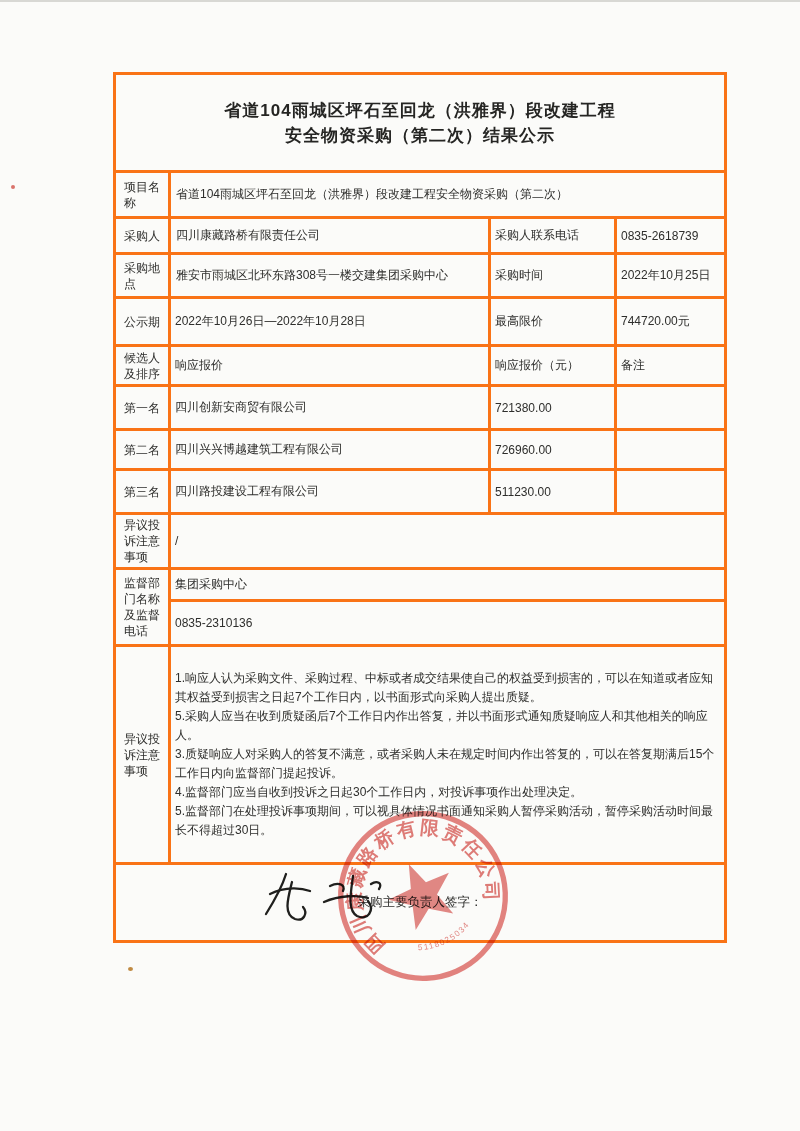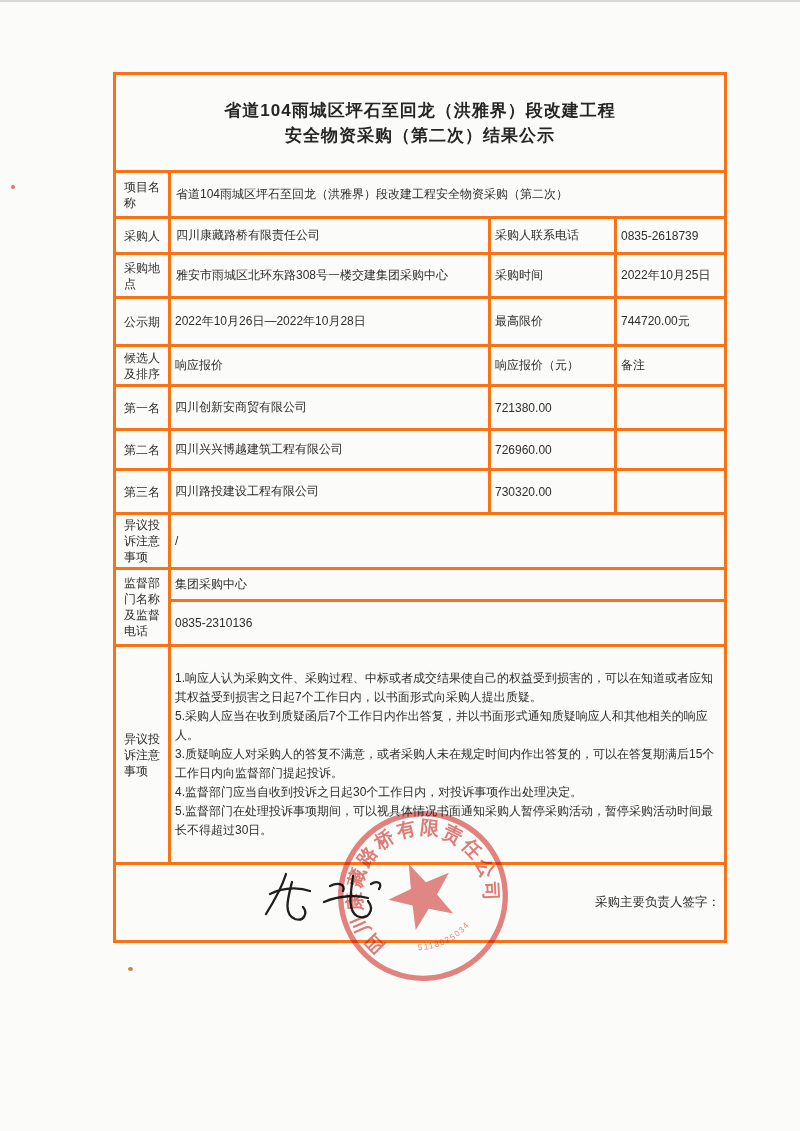--- a/index.html
+++ b/index.html
@@ -49,21 +49,21 @@
   }
   .objection-cell{
     vertical-align:top;
     padding:24px 8px 8px 8px;
   }
   .objection-line{
     line-height:19px;
     text-align:left;
   }
   .sign-cell{
-    text-align:right;
+    text-align:center;
     padding-left:10px;
     font-size:12.5px;
   }
   .sig-svg{position:absolute;left:256px;top:858px;z-index:5;}
   .stamp-svg{position:absolute;left:331px;top:804px;z-index:6;opacity:.85;mix-blend-mode:multiply;}
   .speck1{position:absolute;left:11px;top:185px;width:4px;height:4px;border-radius:50%;background:rgba(205,70,60,.75);}
   .speck2{position:absolute;left:128px;top:967px;width:5px;height:4px;border-radius:50%;background:#c08a42;}
 </style>
 </head>
 <body>
@@ -130,21 +130,21 @@
     </tr>
     <tr style="height:40px">
       <td class="lbl">第二名</td>
       <td class="ctr">四川兴兴博越建筑工程有限公司</td>
       <td class="ctr">726960.00</td>
       <td class="ctr"></td>
     </tr>
     <tr style="height:44px">
       <td class="lbl">第三名</td>
       <td class="ctr">四川路投建设工程有限公司</td>
-      <td class="ctr">730320.00</td>
+      <td class="ctr">511230.00</td>
       <td class="ctr"></td>
     </tr>
 
     <tr style="height:51px">
       <td class="lbl">异议投诉注意事项</td>
       <td colspan="3" class="ctr">/</td>
     </tr>
 
     <tr style="height:32px">
       <td class="lbl" rowspan="2">监督部门名称及监督电话</td>

